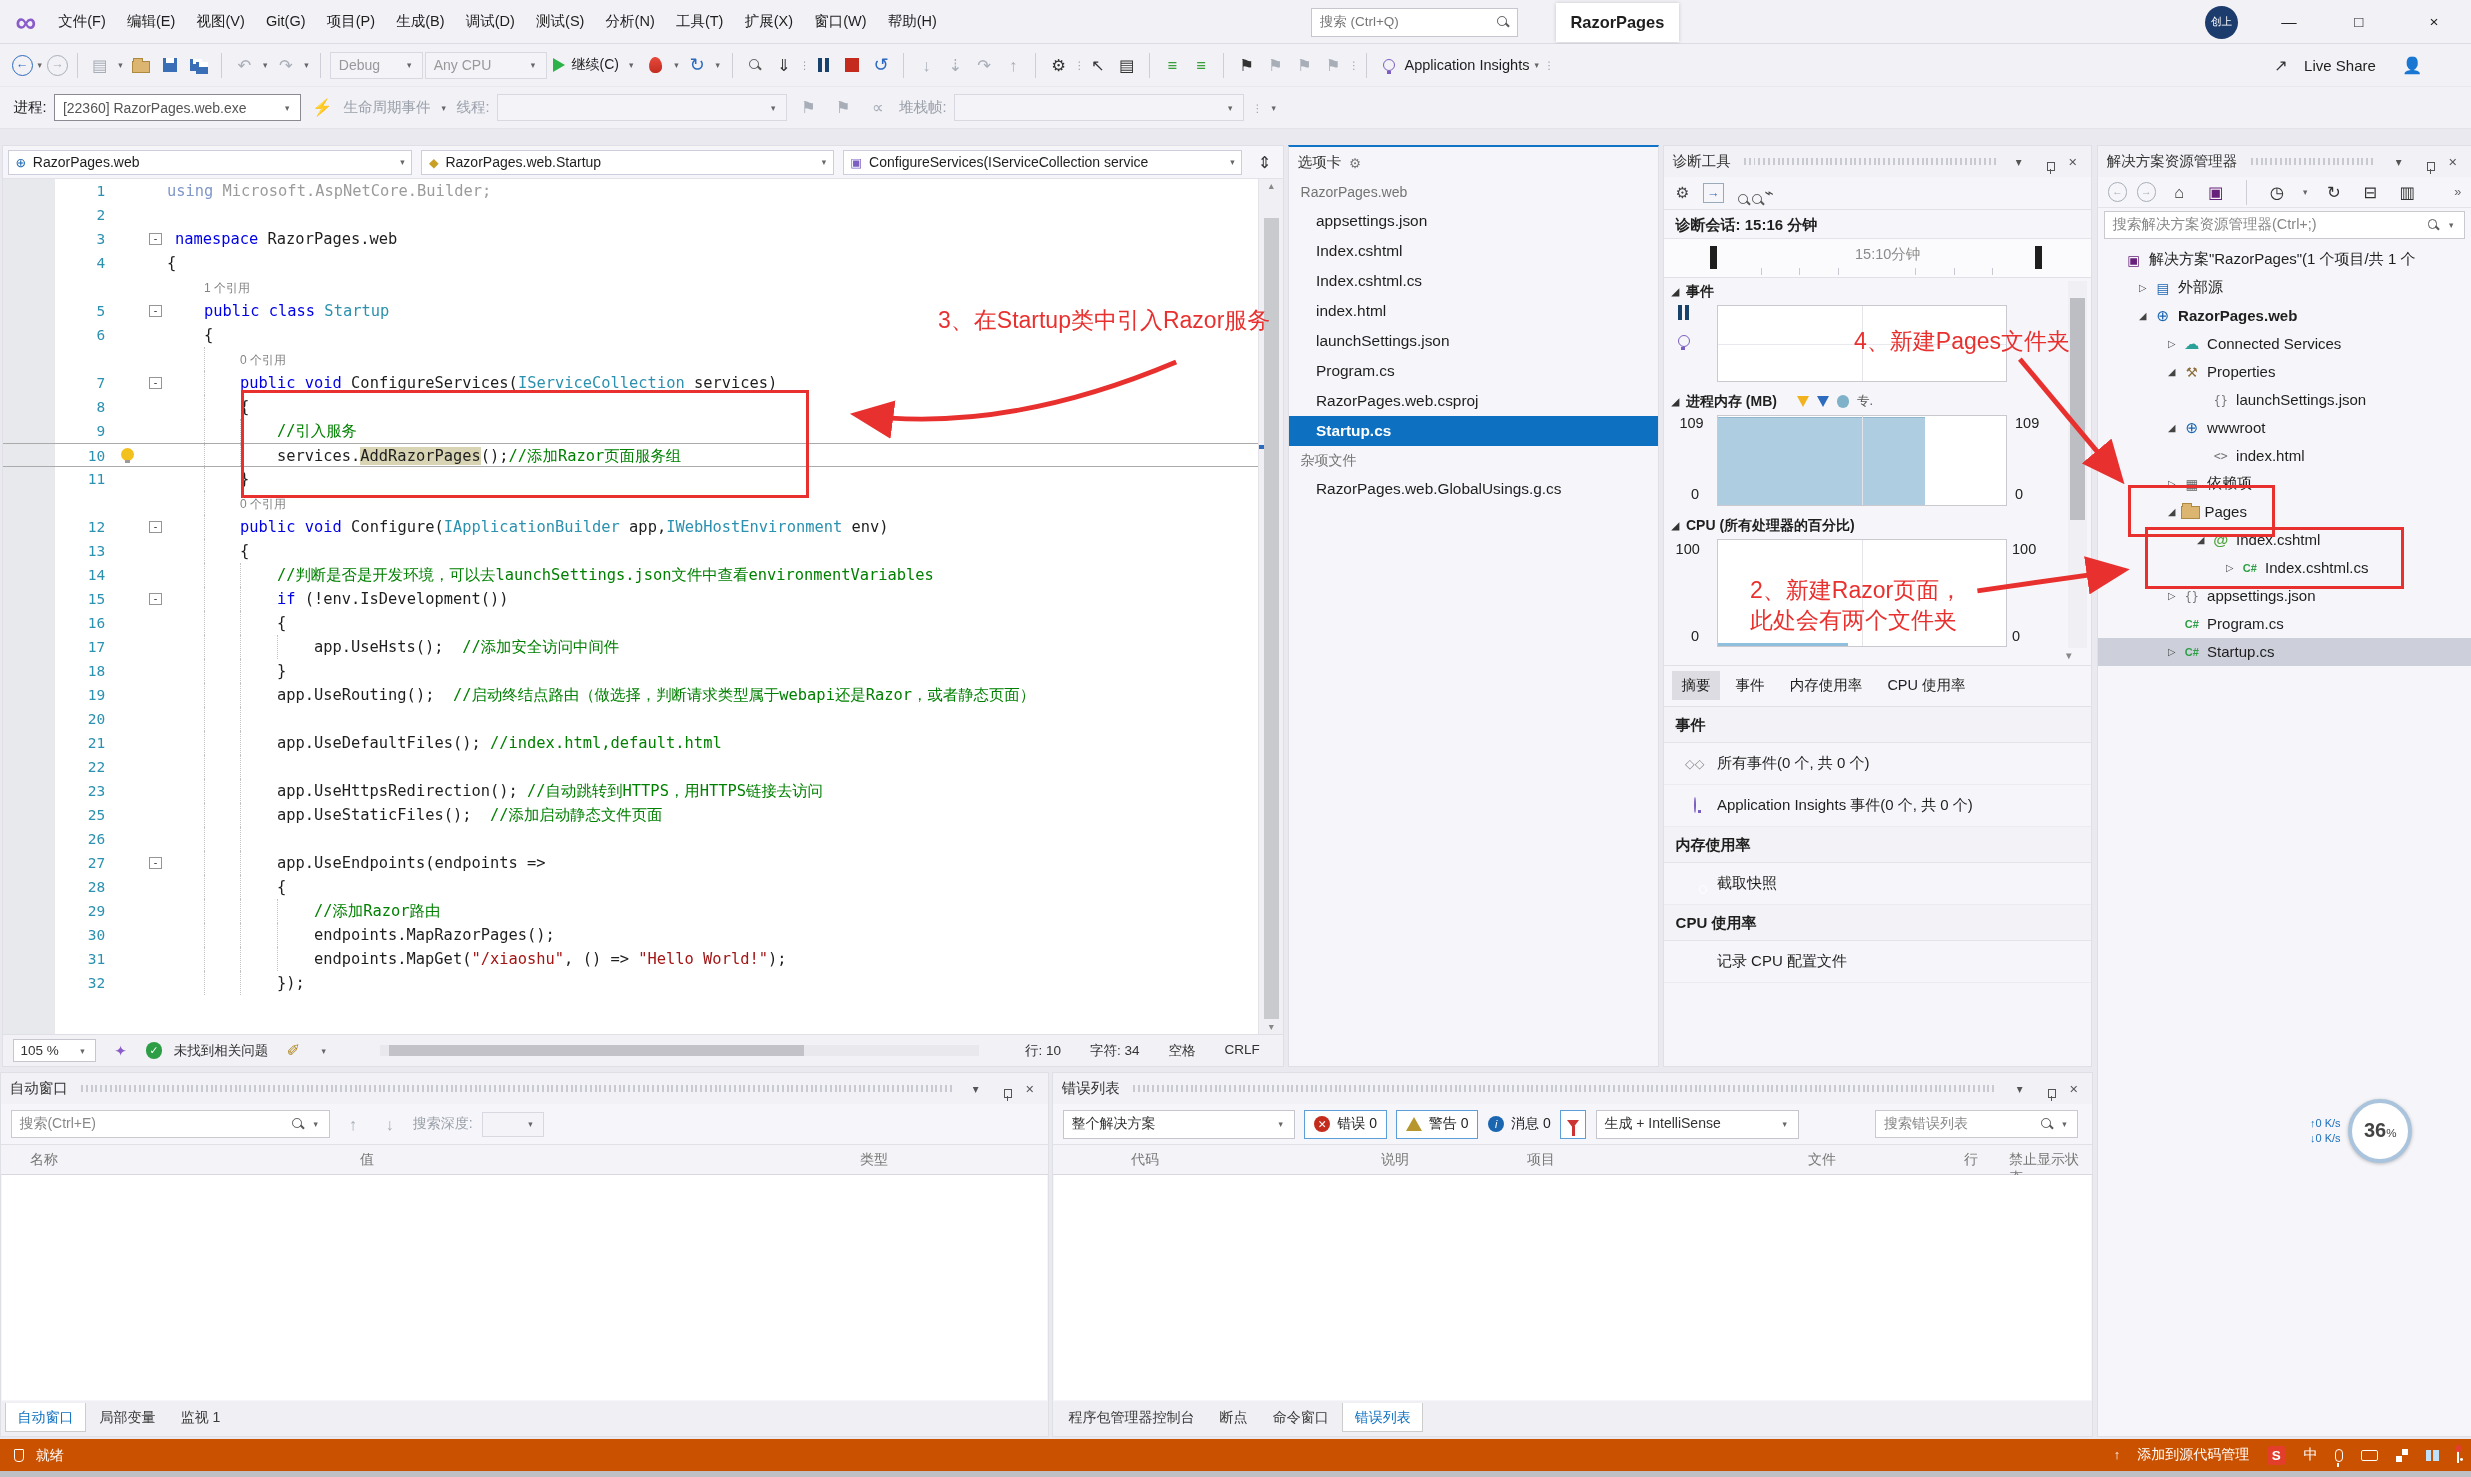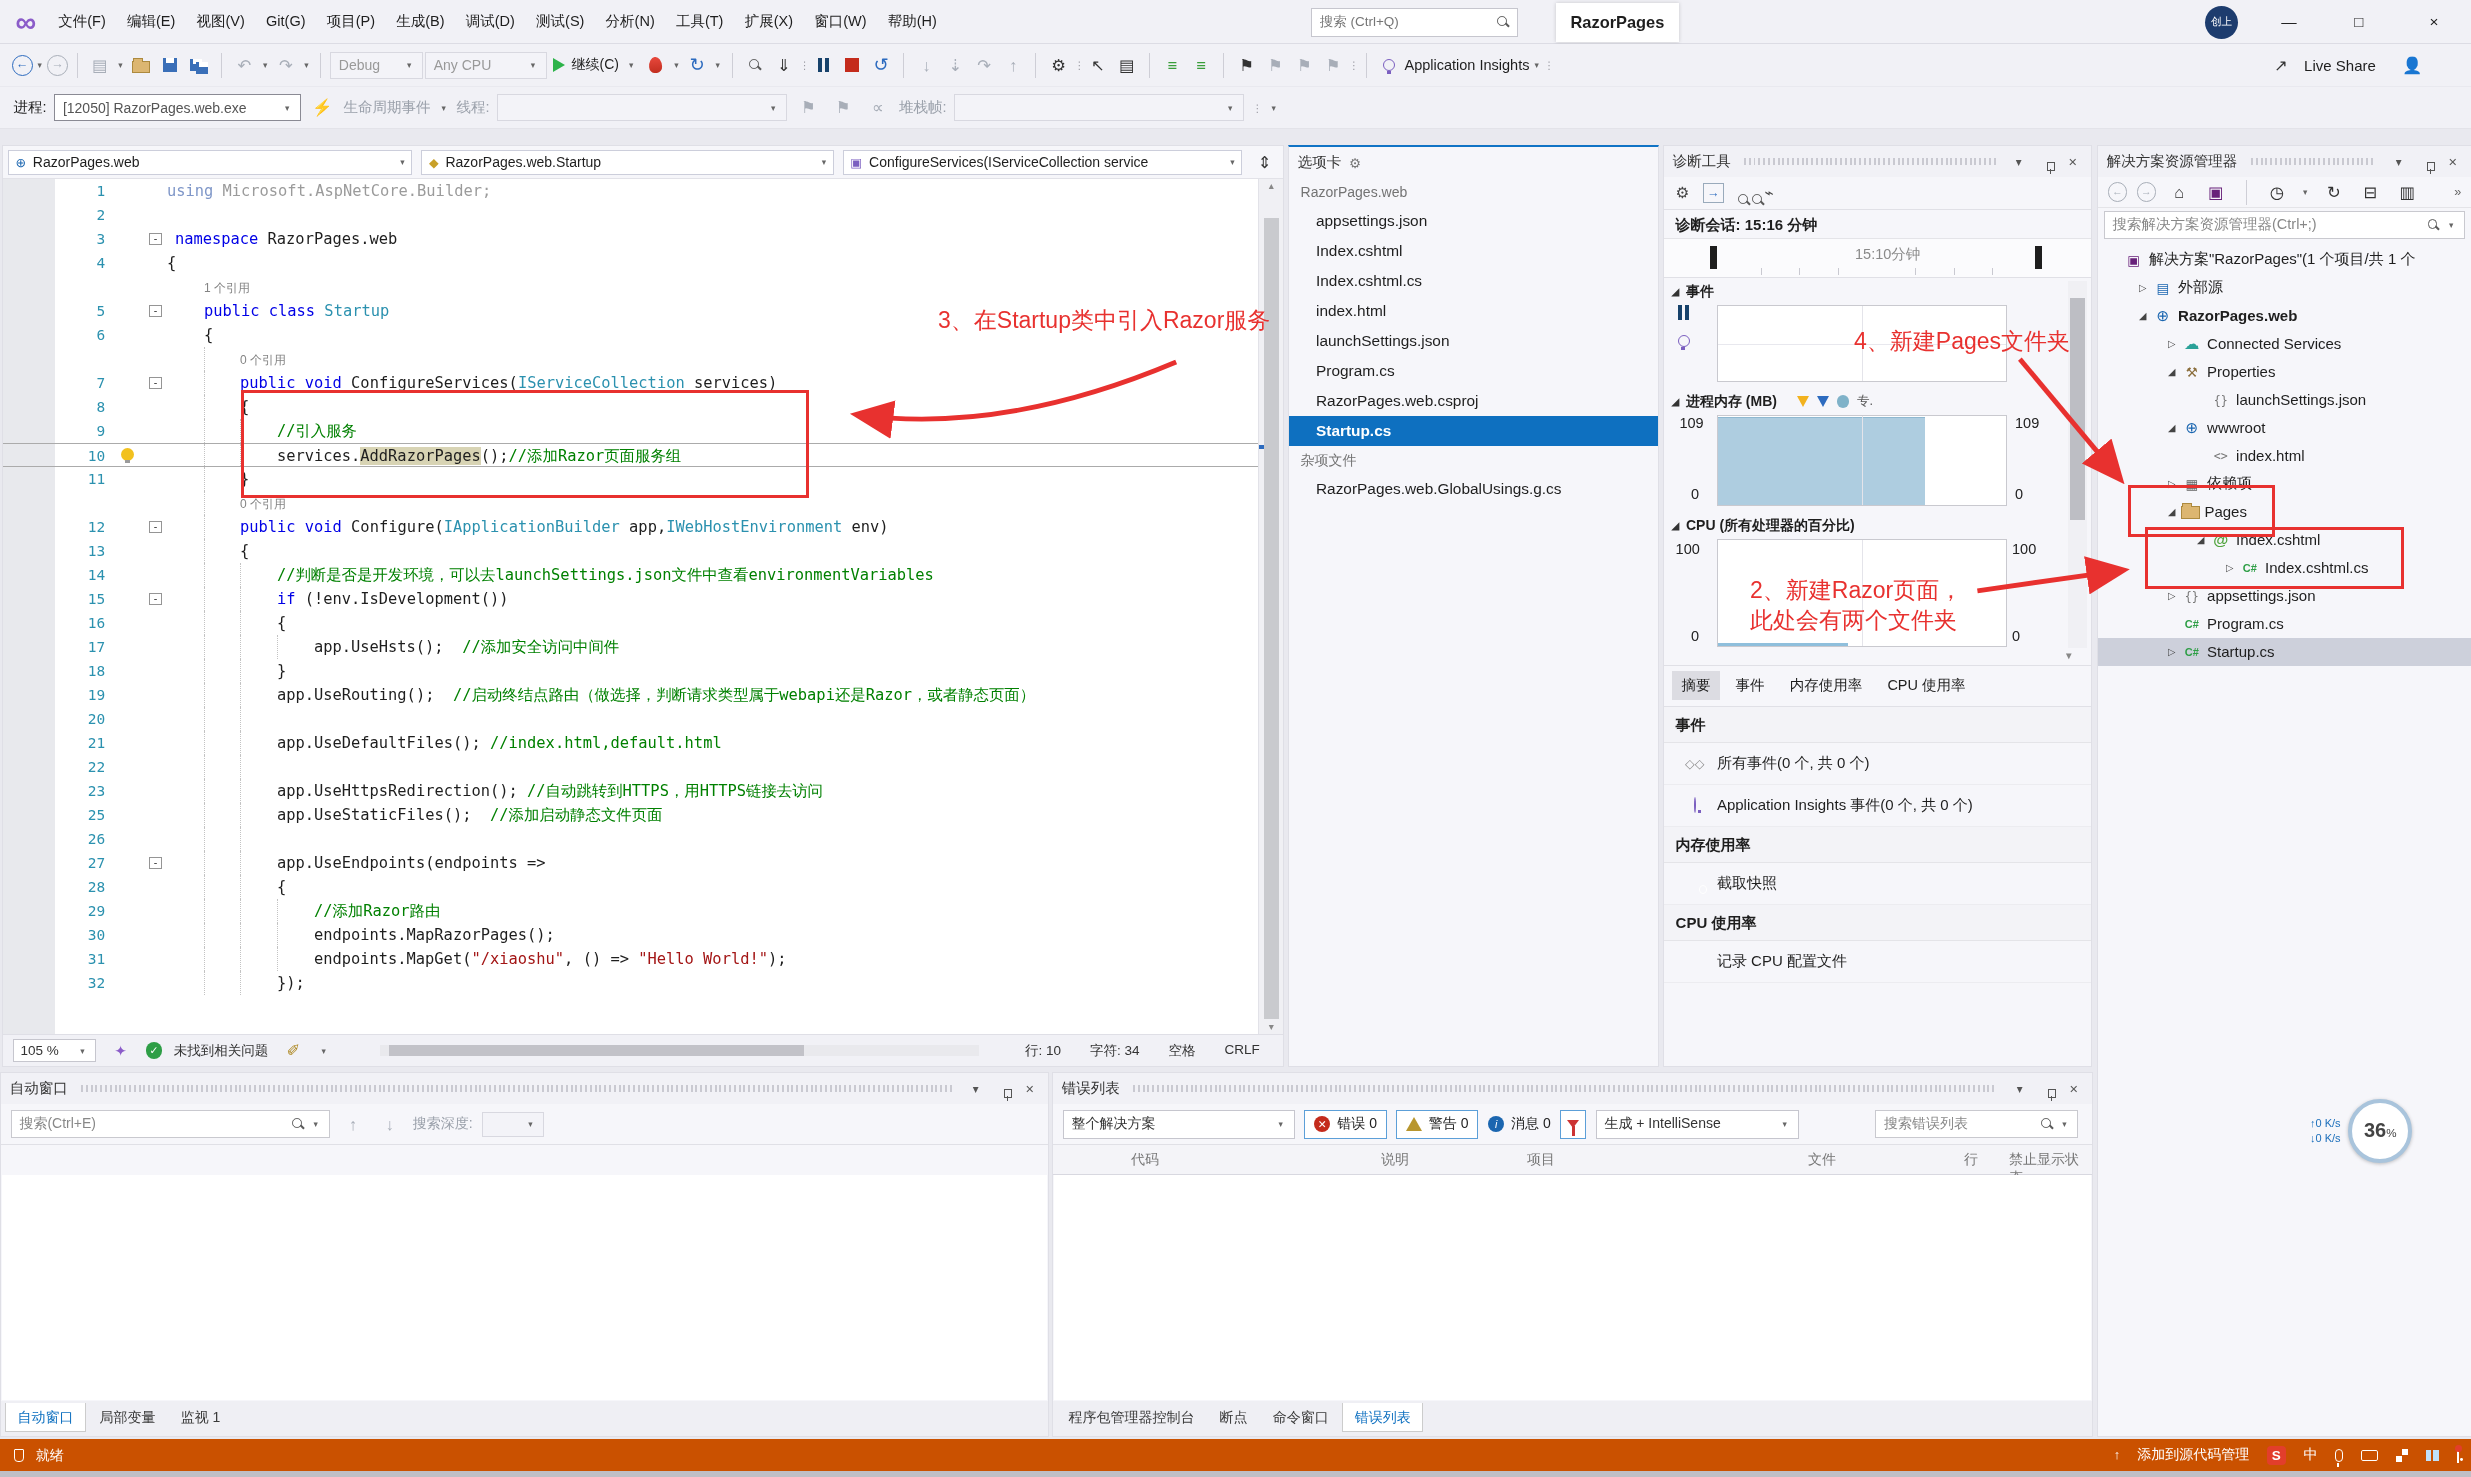--- a/index.html
+++ b/index.html
@@ -308,21 +308,21 @@
     <div class="ls">
       <span class="tbi c-dark">↗</span>
       <span>Live Share</span>
       <span class="tbi c-dark" style="margin-left:13.5px">👤</span>
     </div>
   </div>
 
   <div id="toolbar2">
     <span class="lbl15">进程:</span>
     <div class="tb-select" style="width:247px;border-color:#8A8A94">
-        <span>[12050] RazorPages.web.exe</span>
+        <span>[22360] RazorPages.web.exe</span>
         <span class="caret">▾</span>
       </div>
     <span class="tbi c-dim">⚡</span>
     <span class="lbl15 dim">生命周期事件</span>
     <span class="caret">▾</span>
     <span class="lbl15 dim">线程:</span>
     <div class="tb-select dis" style="width:290px">
         <span></span>
         <span class="caret">▾</span>
       </div>
@@ -675,20 +675,25 @@
           <span class="caret">▾</span>
       </div>
       <span class="tbi c-dim">↑</span>
       <span class="tbi c-dim">↓</span>
       <span class="dimtxt" style="font-size:14px">搜索深度:</span>
       <div class="tb-select dis" style="width:62px;height:25px">
           <span></span>
           <span class="caret">▾</span>
         </div>
     </div>
+    <div class="colhdr" id="autos-cols">
+        <span style="left: 29px;">名称</span>
+        <span style="left: 359px;">值</span>
+        <span style="left: 859px;">类型</span>
+      </div>
     <div class="pbody"></div>
     <div class="btabs" id="autos-tabs">
         <div class="btab sel">自动窗口</div>
         <div class="btab">局部变量</div>
         <div class="btab">监视 1</div>
       </div>
   </div>
 
   <div id="errors" class="panel">
     <div class="pn-header">

